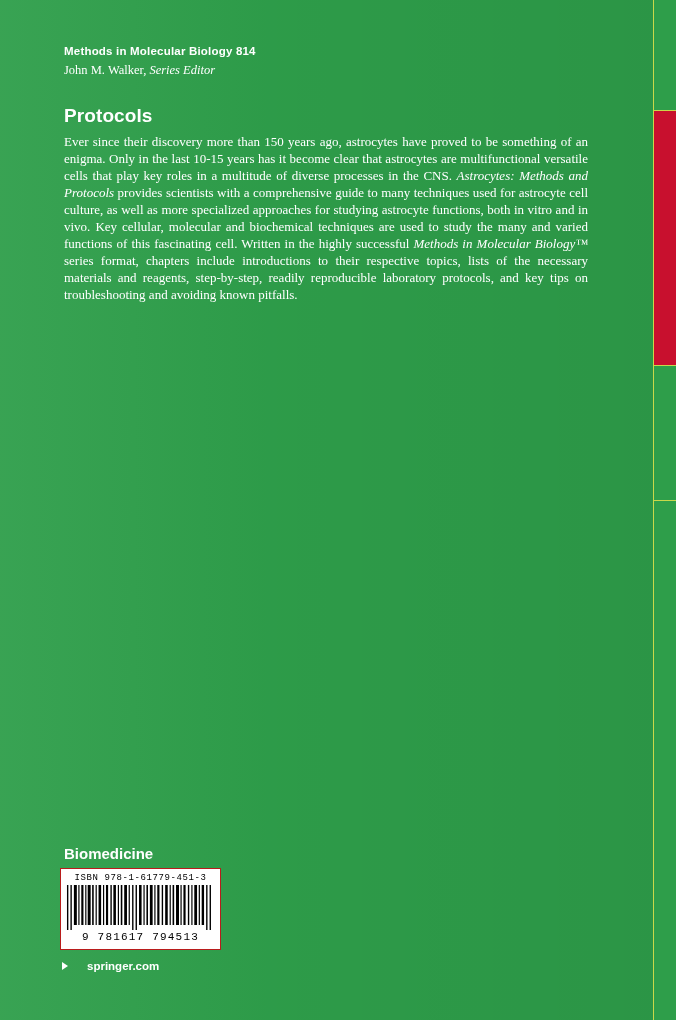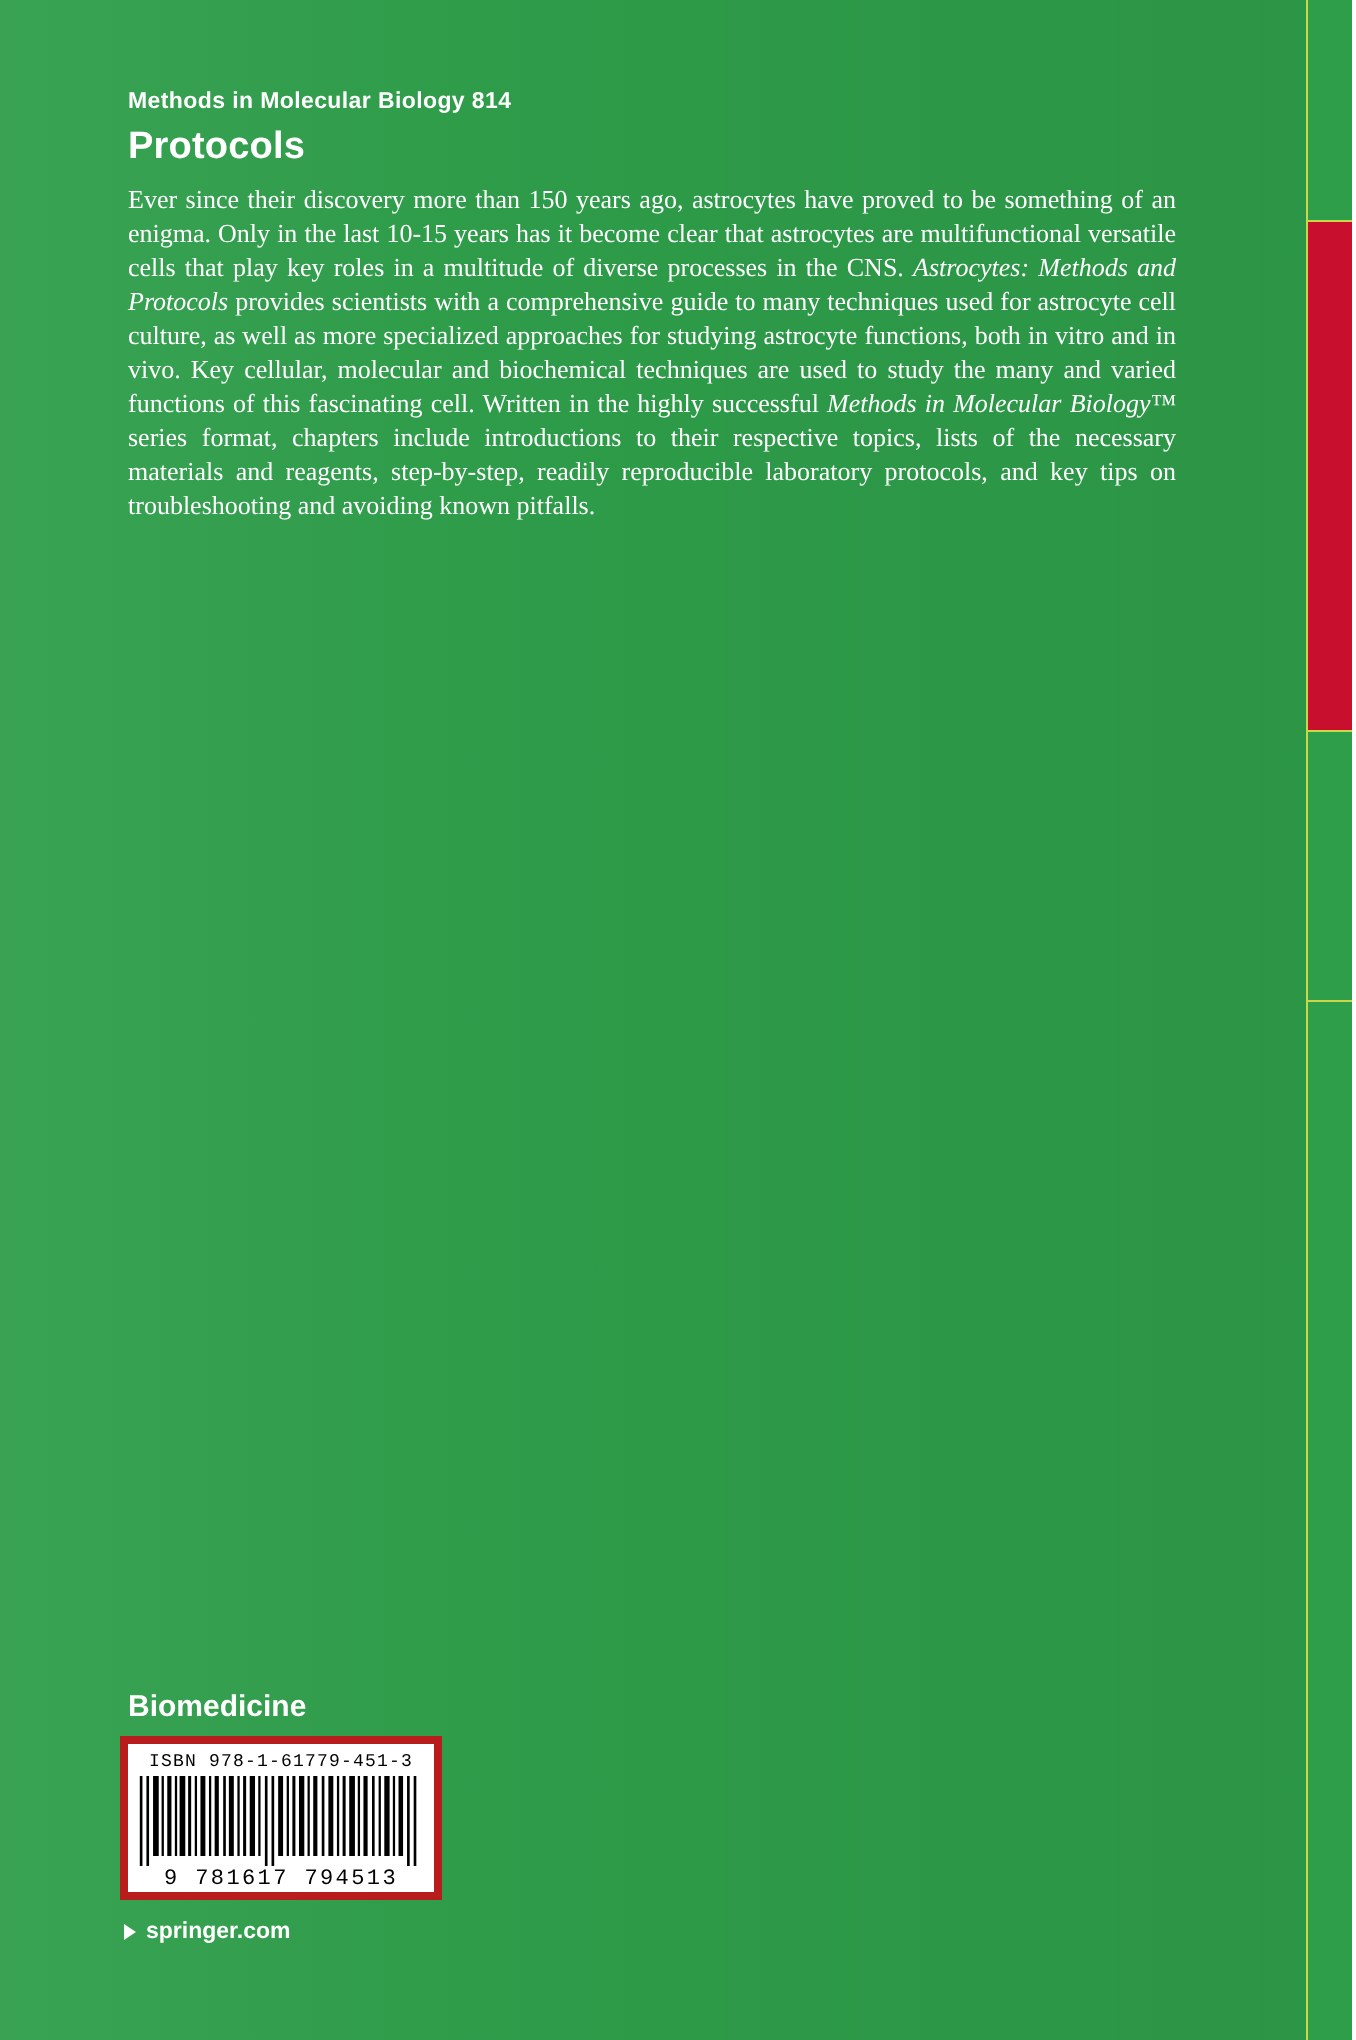--- a/index.html
+++ b/index.html
@@ -121,21 +121,21 @@
     color: #ffffff;
   }
 
   .barcode-box {
     position: absolute;
     left: 60px;
     top: 868px;
     width: 161px;
     height: 82px;
     background: #ffffff;
-    border: 4px solid #b91c1c;
+    border: 1px solid #b91c1c;
     box-sizing: border-box;
     padding: 3px 4px 2px 4px;
   }
   .isbn-text {
     font-family: "Liberation Mono", monospace;
     font-size: 9px;
     letter-spacing: 0.6px;
     color: #000000;
     text-align: center;
     margin: 1px 0 2px 0;
@@ -159,21 +159,21 @@
   .springer {
     position: absolute;
     left: 62px;
     top: 960px;
     color: #ffffff;
     font-family: "Liberation Sans", sans-serif;
     font-size: 11.5px;
     font-weight: bold;
     display: flex;
     align-items: center;
-    gap: 5px;
+    gap: 19px;
   }
   .tri {
     width: 0; height: 0;
     border-left: 6px solid #ffffff;
     border-top: 4px solid transparent;
     border-bottom: 4px solid transparent;
     display: inline-block;
   }
 </style>
 </head>
@@ -185,20 +185,24 @@
     <div class="spine-band spine-red"></div>
     <div class="spine-line" style="top:110px;"></div>
     <div class="spine-line" style="top:365px;"></div>
     <div class="spine-line" style="top:500px;"></div>
   </div>
 
   <div class="content">
 
     <p class="series-line">Methods in Molecular Biology  814</p>
 
+    <p class="series-editor">
+      <span>John M. Walker,</span>
+      <span class="italic">Series Editor</span>
+    </p>
 
 
     <h1 class="book-title">Protocols</h1>
 
     <p class="blurb">
       <span>Ever since their discovery more than 150 years ago, astrocytes have proved to be something of an enigma. Only in the last 10-15 years has it become clear that astrocytes are multifunctional versatile cells that play key roles in a multitude of diverse processes in the CNS. </span><span class="italic">Astrocytes: Methods and Protocols</span><span> provides scientists with a comprehensive guide to many techniques used for astrocyte cell culture, as well as more specialized approaches for studying astrocyte functions, both in vitro and in vivo. Key cellular, molecular and biochemical techniques are used to study the many and varied functions of this fascinating cell. Written in the highly successful </span><span class="italic">Methods in Molecular Biology™</span><span> series format, chapters include introductions to their respective topics, lists of the necessary materials and reagents, step-by-step, readily reproducible laboratory protocols, and key tips on troubleshooting and avoiding known pitfalls.</span>
     </p>
 
   </div>
 

